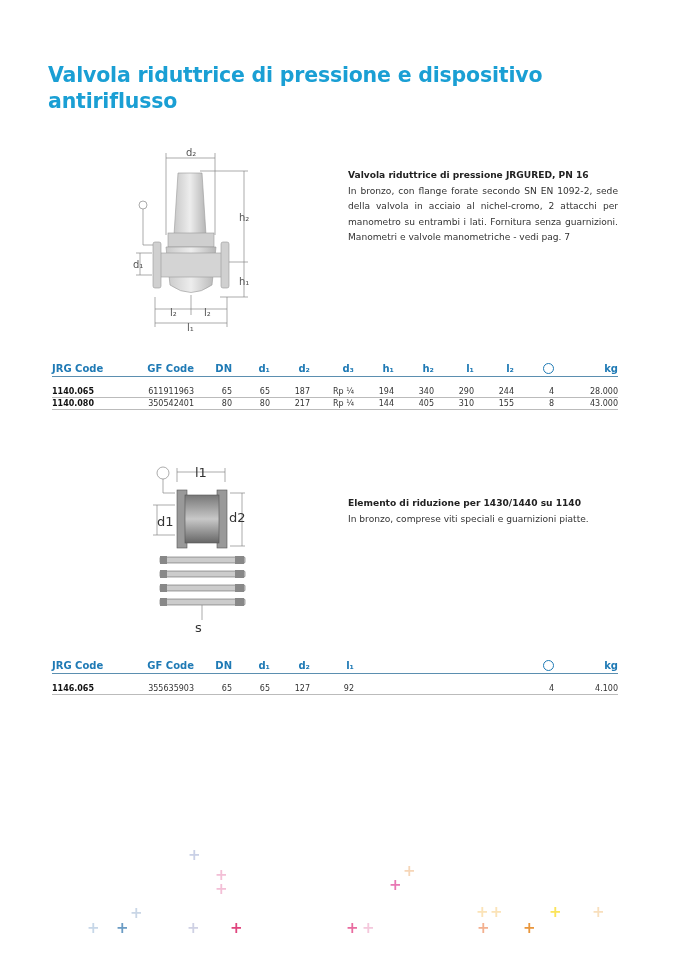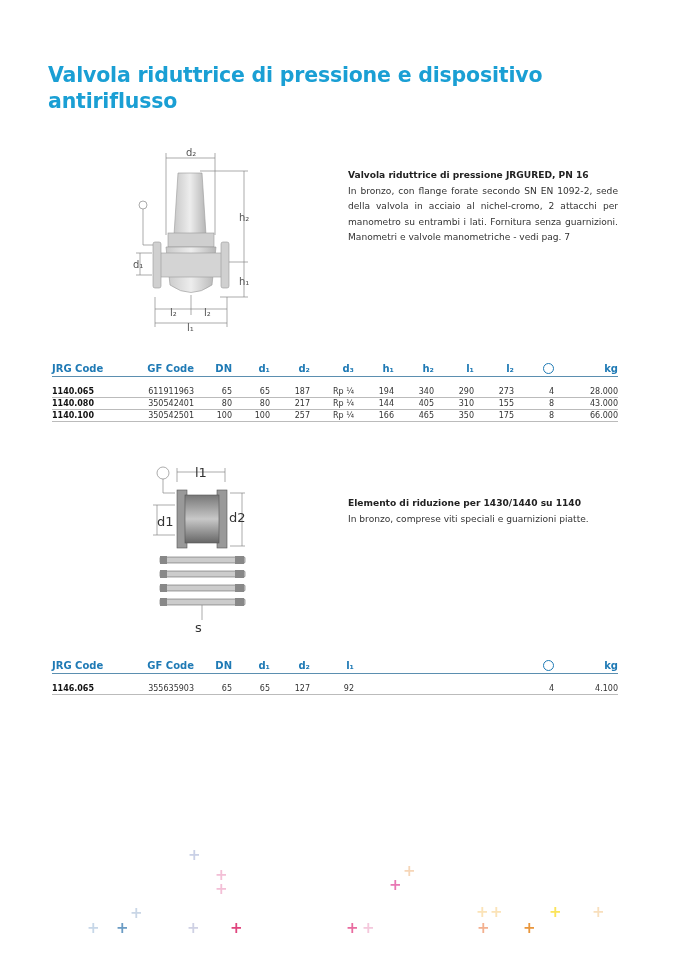--- a/index.html
+++ b/index.html
@@ -121,51 +121,37 @@
     <tr class="row">
       <td class="code">1140.065</td>
       <td>611911963</td>
       <td>65</td>
       <td>65</td>
       <td>187</td>
       <td>Rp ¼</td>
       <td>194</td>
       <td>340</td>
       <td>290</td>
-      <td>273</td>
+      <td>244</td>
       <td>4</td>
       <td>28.000</td>
     </tr>
     <tr class="row">
       <td class="code">1140.080</td>
       <td>350542401</td>
       <td>80</td>
       <td>80</td>
       <td>217</td>
       <td>Rp ¼</td>
       <td>144</td>
       <td>405</td>
       <td>310</td>
       <td>155</td>
       <td>8</td>
       <td>43.000</td>
-    </tr>
-    <tr class="row">
-      <td class="code">1140.100</td>
-      <td>350542501</td>
-      <td>100</td>
-      <td>100</td>
-      <td>257</td>
-      <td>Rp ¼</td>
-      <td>166</td>
-      <td>465</td>
-      <td>350</td>
-      <td>175</td>
-      <td>8</td>
-      <td>66.000</td>
     </tr>
   </tbody>
 </table>
 
 <svg class="fig" style="left:145px;top:460px;" width="110" height="175" viewBox="0 0 110 175">
   <defs>
     <linearGradient id="g2" x1="0" x2="0" y1="0" y2="1">
       <stop offset="0" stop-color="#777"></stop>
         <stop offset="0.5" stop-color="#c8c8c8"></stop>
         <stop offset="1" stop-color="#666"></stop>

